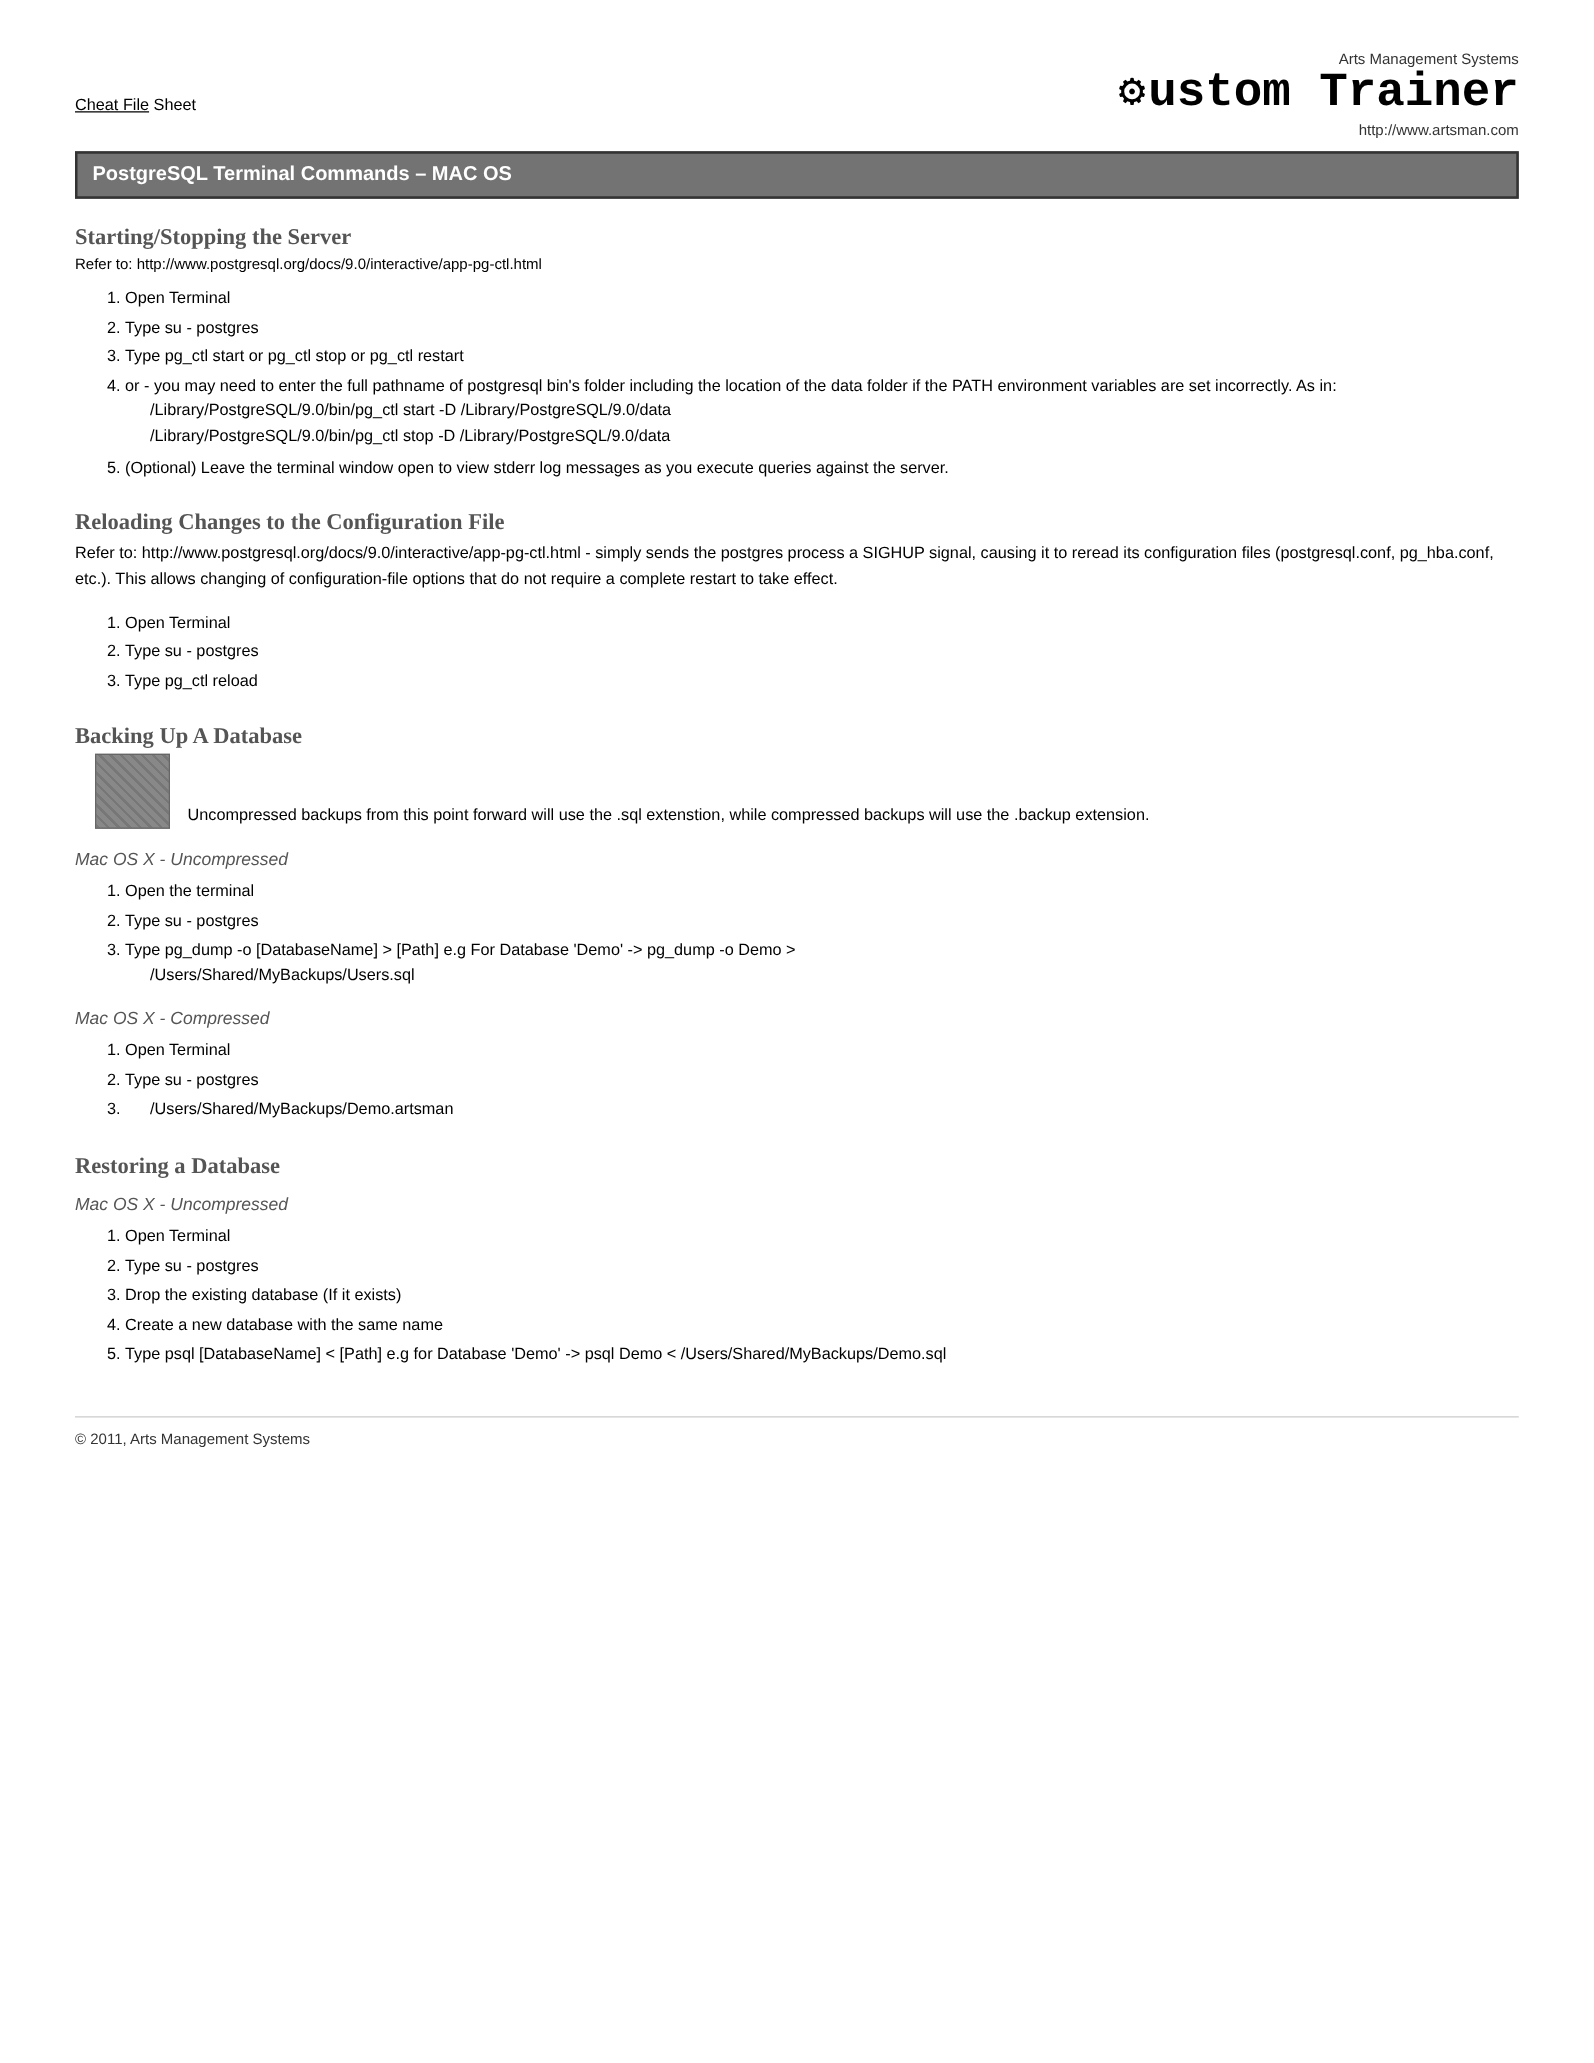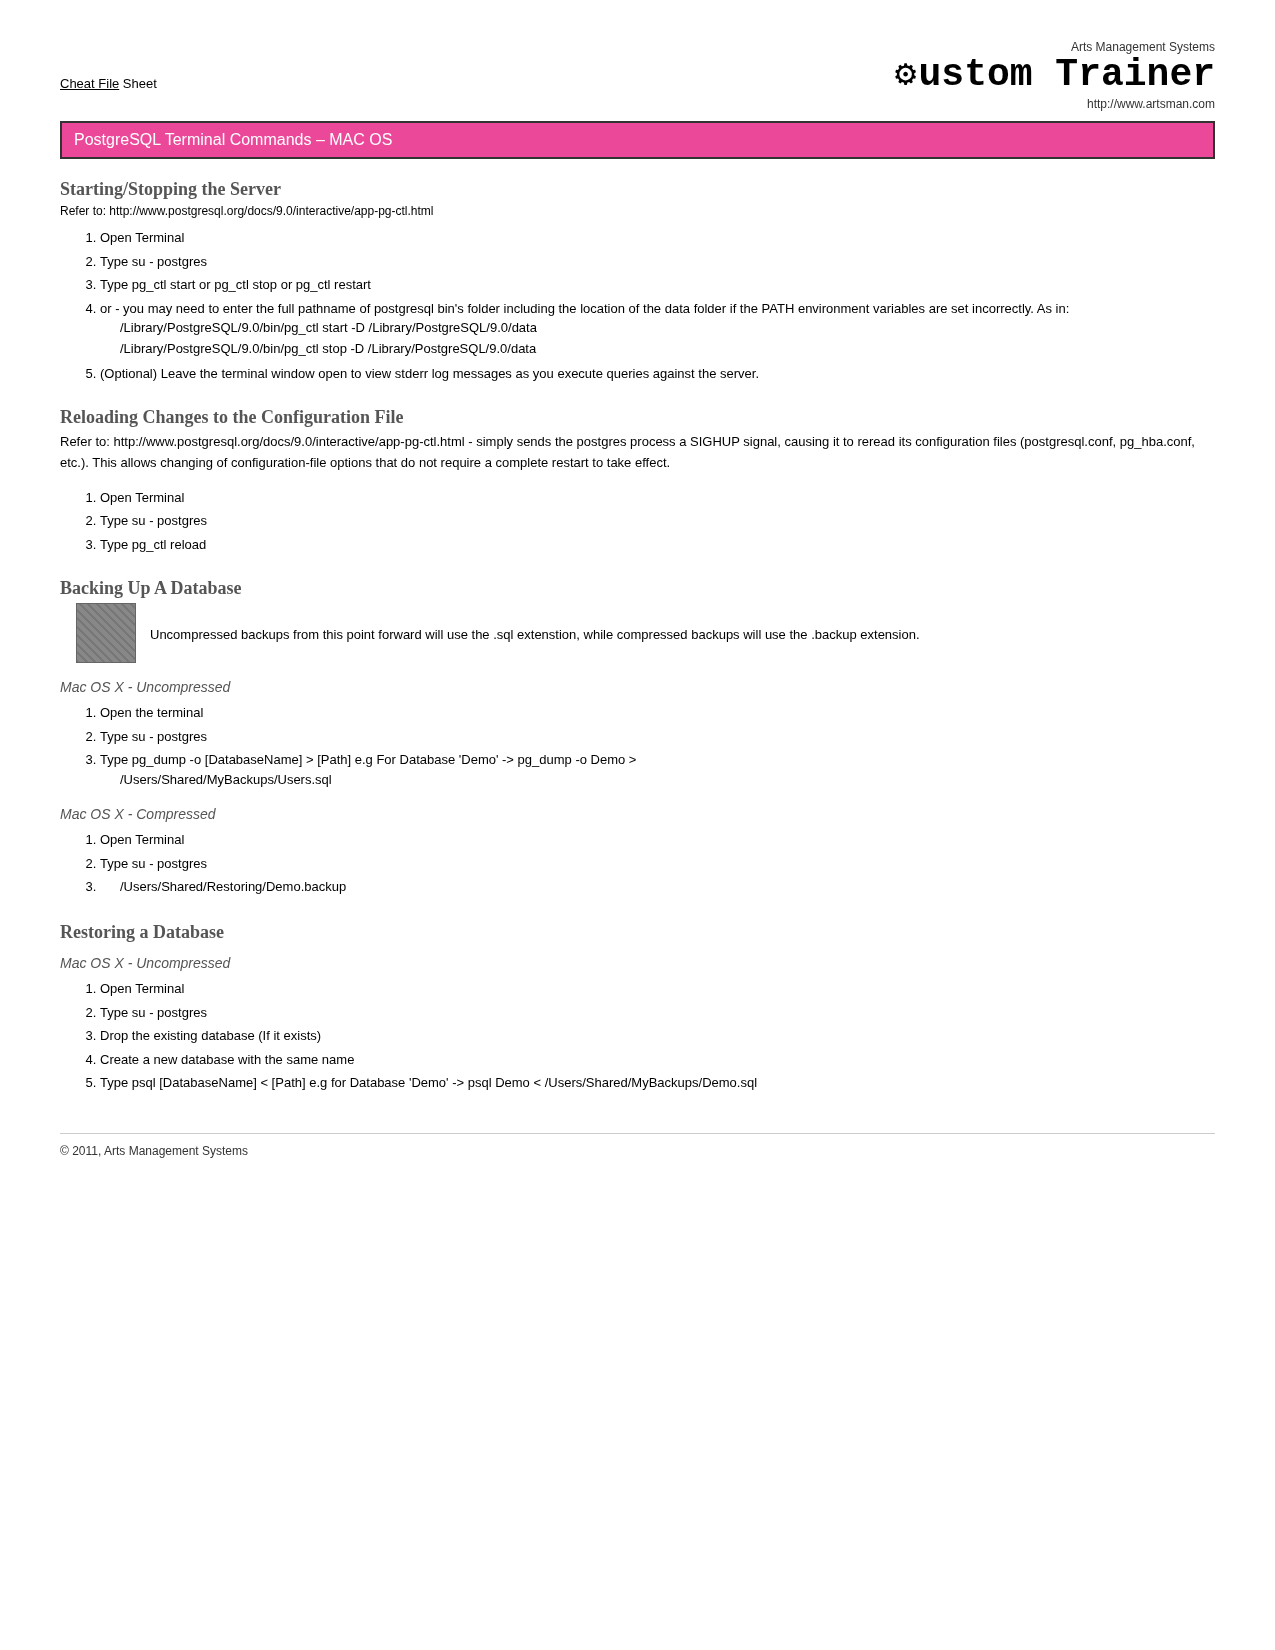--- a/index.html
+++ b/index.html
@@ -49,24 +49,24 @@
       margin-right: 2px;
     }
     .brand-url {
       font-size: 12px;
       color: #333;
       margin-top: 3px;
     }
 
     
     .page-title-bar {
-      background: #ec4899;
+      background: #737373;
       color: #fff;
       font-size: 16px;
-      font-weight: normal;
+      font-weight: bold;
       padding: 8px 12px;
       margin-bottom: 20px;
       border: 2px solid #333;
     }
 
     
     .section-heading {
       font-size: 18px;
       font-weight: bold;
       color: #555;
@@ -104,21 +104,21 @@
       font-size: 14px;
       font-style: italic;
       color: #555;
       margin-bottom: 8px;
       margin-top: 12px;
     }
 
     
     .backup-note {
       display: flex;
-      align-items: center;
+      align-items: flex-end;
       margin-bottom: 16px;
       gap: 14px;
       padding-left: 16px;
     }
     .backup-icon {
       width: 60px;
       height: 60px;
       background: #888;
       flex-shrink: 0;
       border: 1px solid #666;
@@ -211,21 +211,21 @@
       <span>Type pg_dump -o [DatabaseName] &gt; [Path] e.g For Database 'Demo' -&gt; pg_dump -o Demo &gt;</span>
       <div class="indent-block">/Users/Shared/MyBackups/Users.sql</div>
     </li>
   </ol>
 
   <div class="sub-section-heading">Mac OS X - Compressed</div>
   <ol>
     <li>Open Terminal</li>
     <li>Type su - postgres</li>
     <li>
-      <div class="indent-block">/Users/Shared/Restoring/Demo.backup</div>
+      <div class="indent-block">/Users/Shared/MyBackups/Demo.artsman</div>
     </li>
   </ol>
 </div>
 
 <div class="section-block">
   <div class="section-heading">Restoring a Database</div>
 
   <div class="sub-section-heading">Mac OS X - Uncompressed</div>
   <ol>
     <li>Open Terminal</li>

